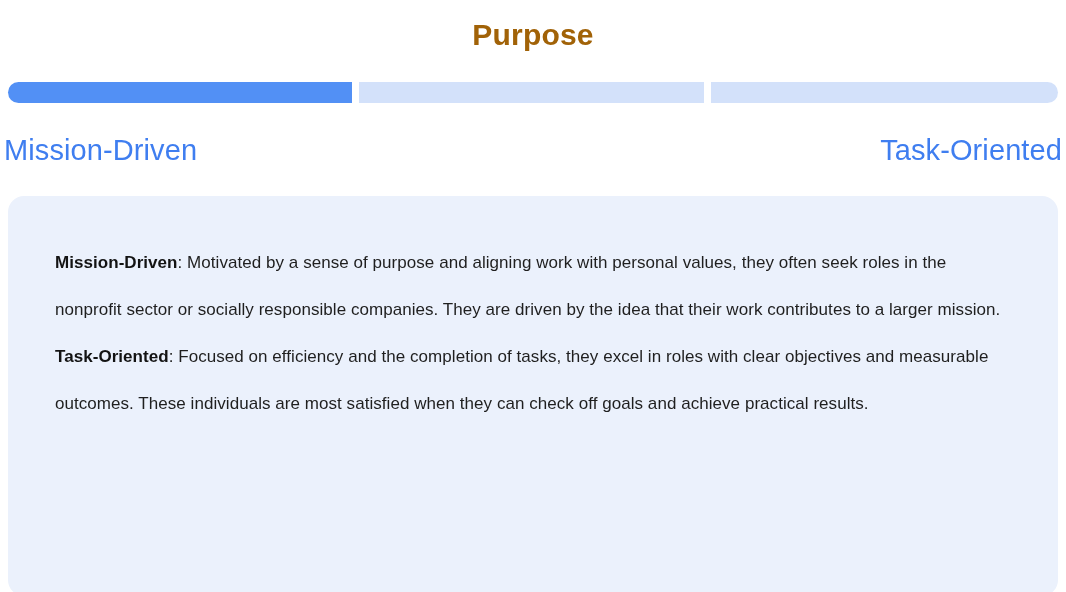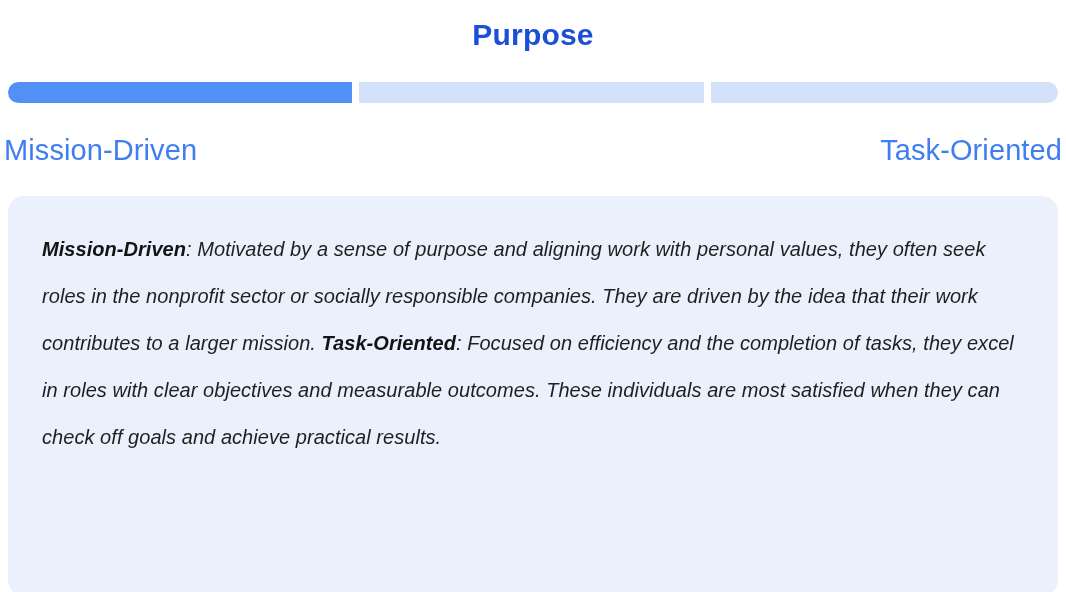--- a/index.html
+++ b/index.html
@@ -23,21 +23,21 @@
 
   
   .title {
     position: absolute;
     top: 16px;
     left: 0;
     width: 1066px;
     text-align: center;
     font-size: 30px;
     font-weight: bold;
-    color: #1d4ed8;
+    color: #a16207;
     letter-spacing: 0.2px;
     line-height: 38px;
   }
 
   
   .scale {
     position: absolute;
     top: 82px;
     left: 8px;
     width: 1050px;
@@ -94,26 +94,25 @@
     left: 8px;
     width: 1050px;
     height: 400px;
     background: #ebf1fc;
     border-radius: 16px;
     box-sizing: border-box;
     padding: 26px 30px 0 30px;
     overflow: hidden;
   }
   .card-para {
-    font-size: 20px;
+    font-size: 17px;
     line-height: 47px;
     color: #1f1f1f;
-    margin: 4px;
+    margin: 17px;
     letter-spacing: 0.05px;
-    font-style: italic;
   }
   .term {
     font-weight: bold;
     color: #131313;
   }
 </style>
 </head>
 <body>
 
 <div class="page">

